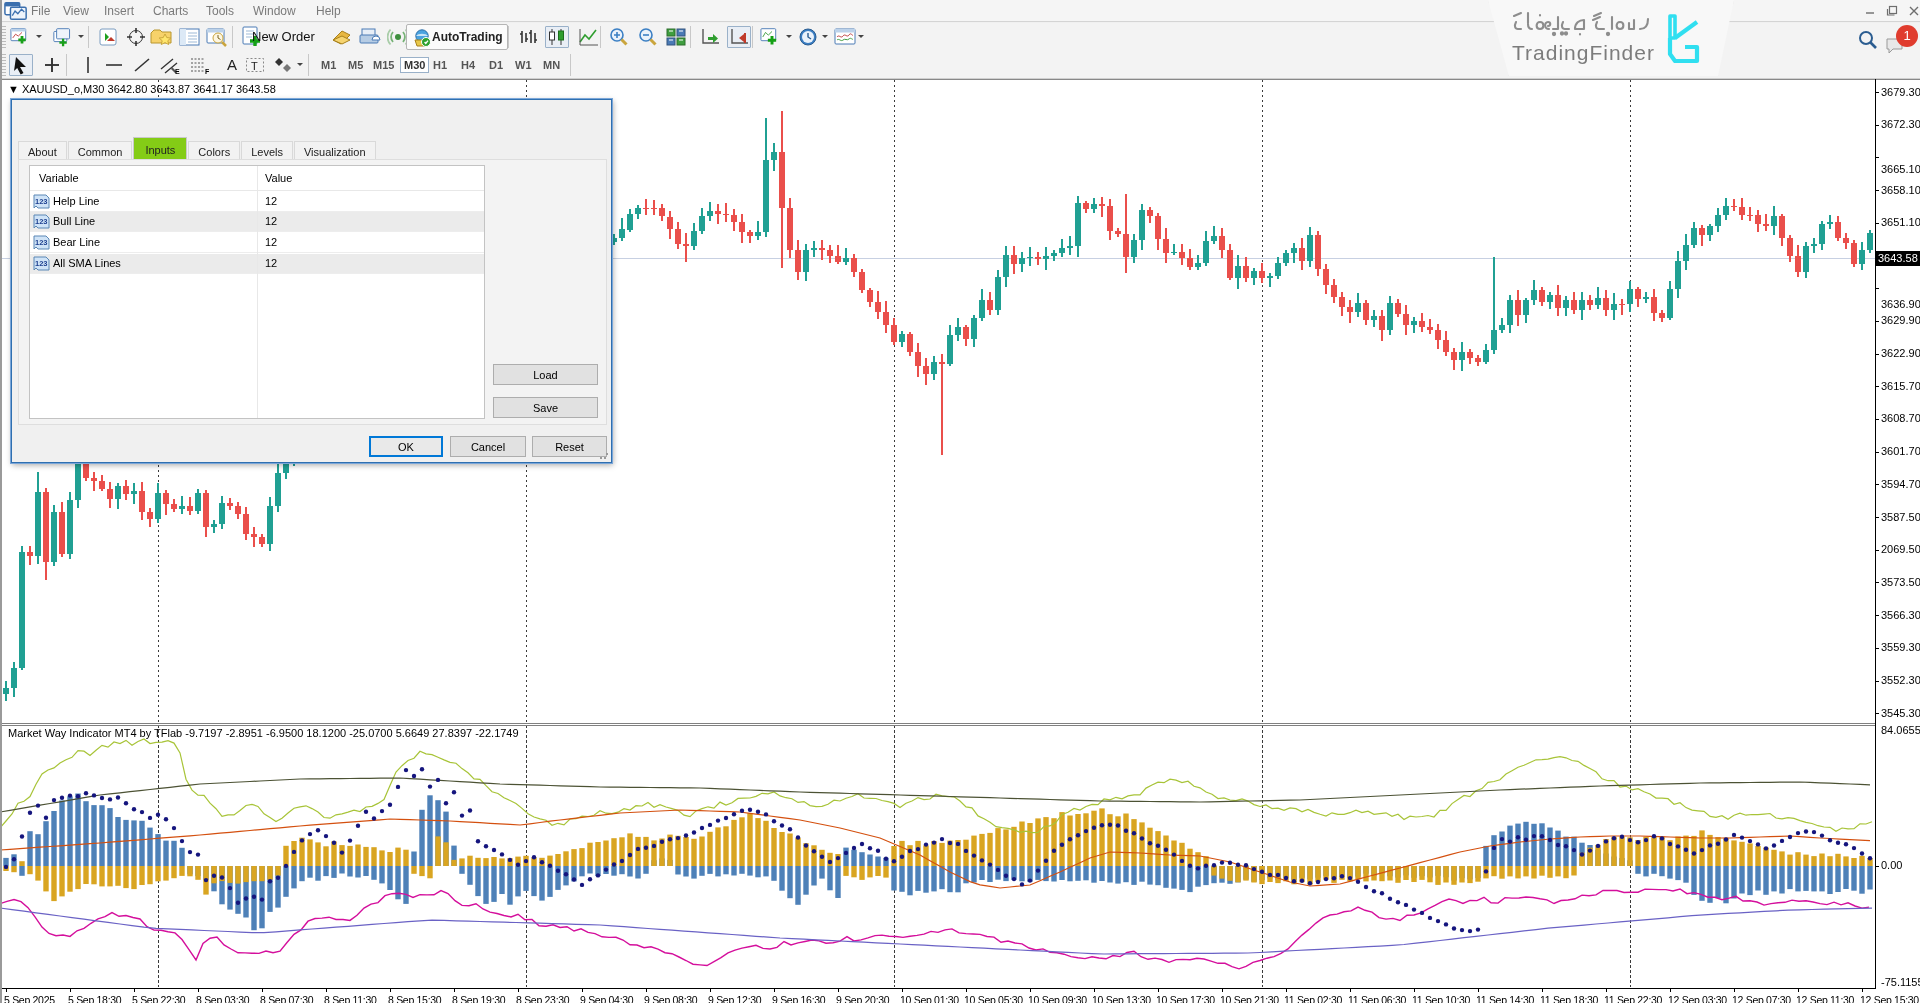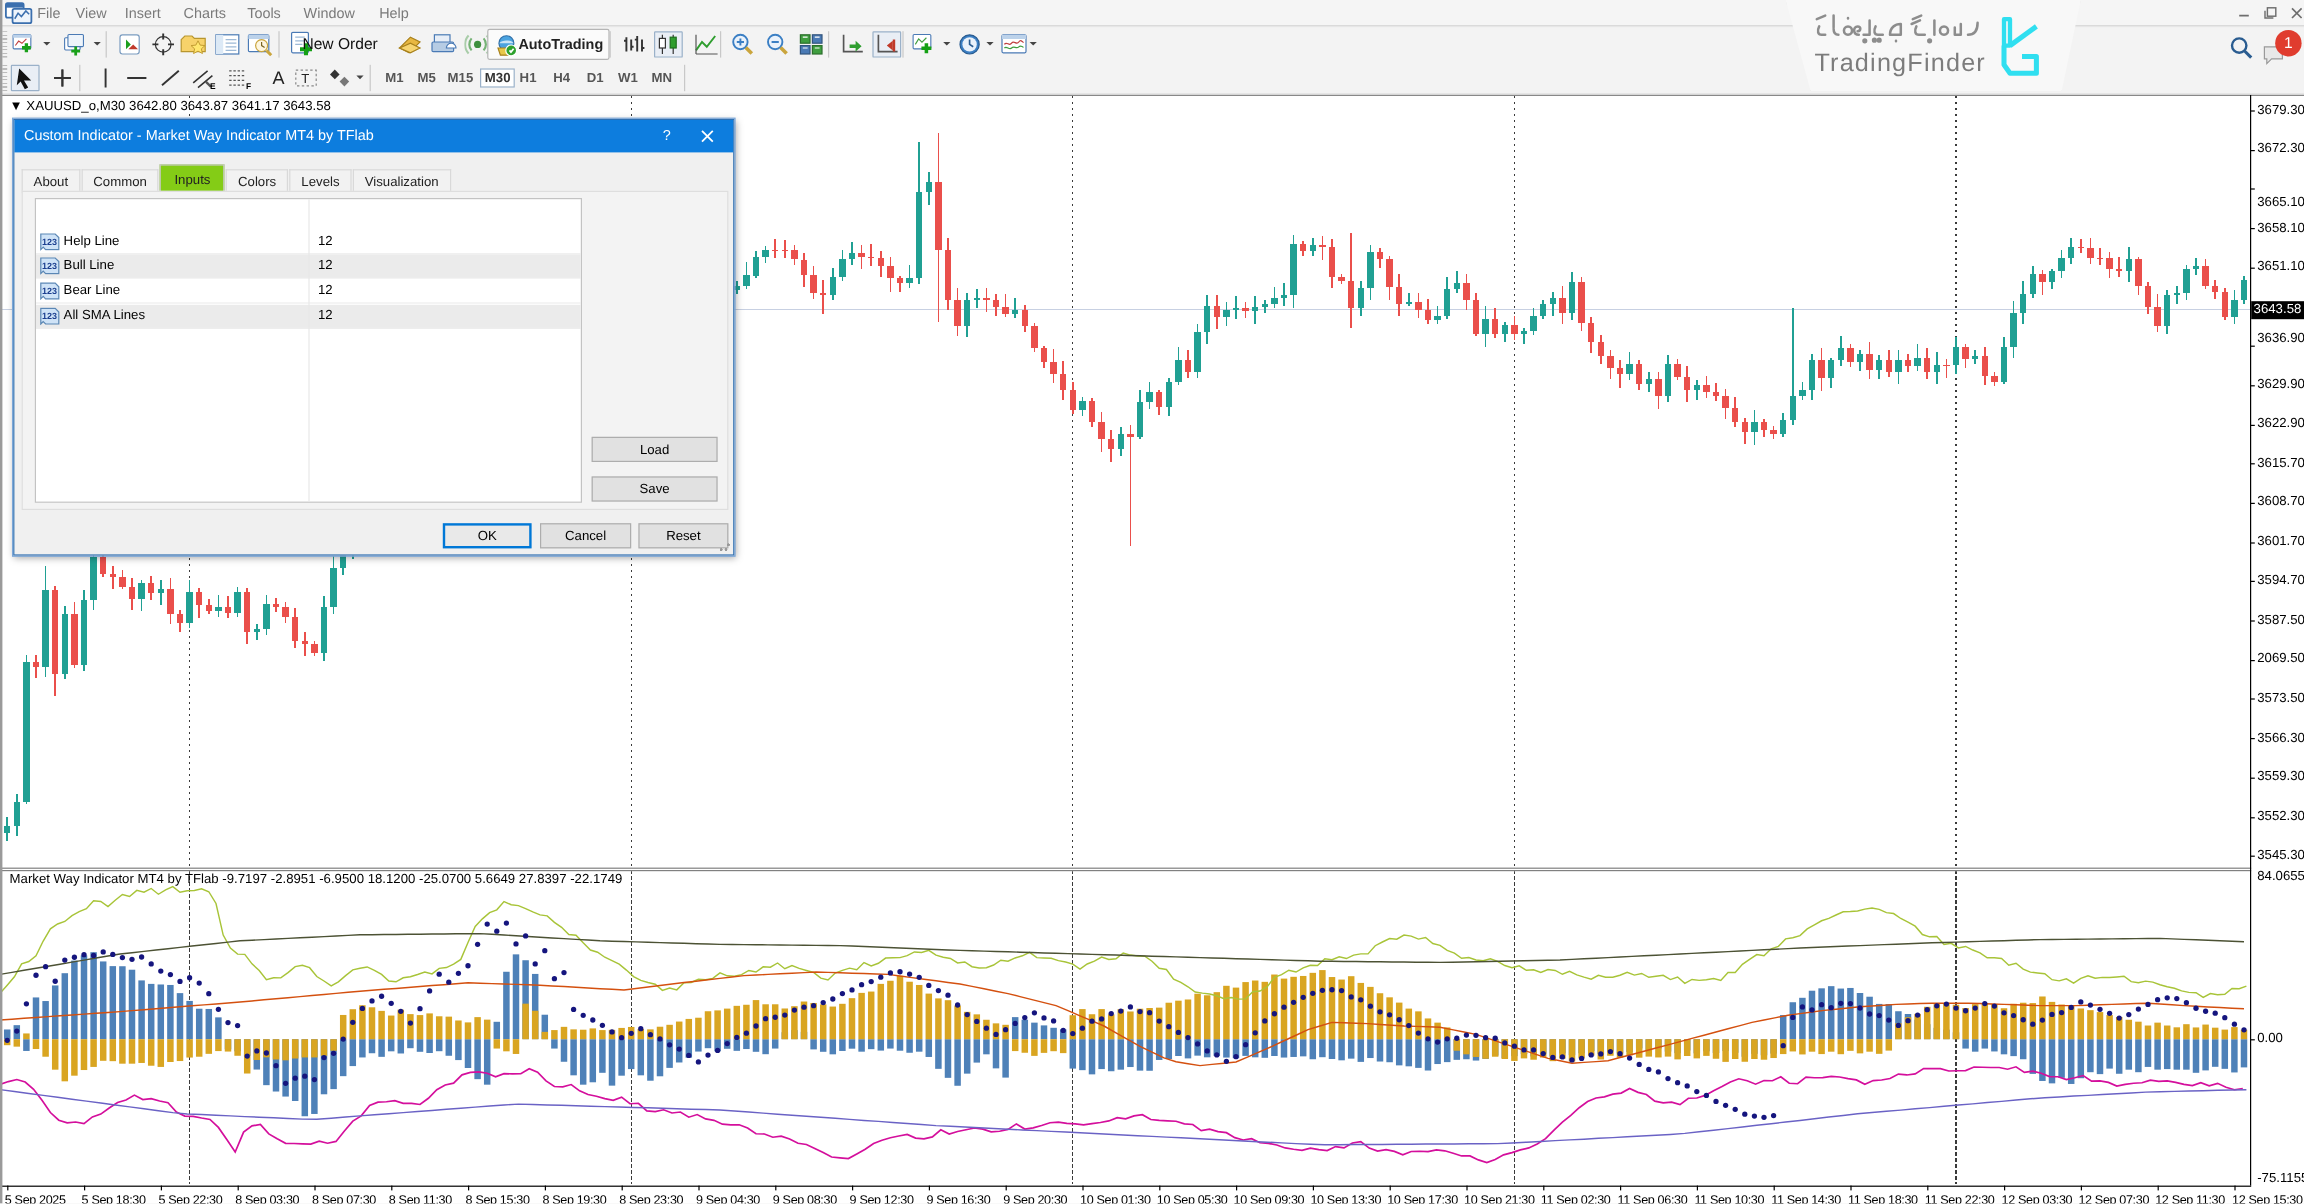--- a/index.html
+++ b/index.html
@@ -1260,21 +1260,21 @@
 <div class="axlab" style="top:86px">3679.30</div>
 <div class="axtick" style="top:92px"></div>
 <div class="axlab" style="top:118px">3672.30</div>
 <div class="axtick" style="top:125px"></div>
 <div class="axlab" style="top:163px">3665.10</div>
 <div class="axtick" style="top:157px"></div>
 <div class="axlab" style="top:184px">3658.10</div>
 <div class="axtick" style="top:190px"></div>
 <div class="axlab" style="top:216px">3651.10</div>
 <div class="axtick" style="top:223px"></div>
-<div class="axlab" style="top:276px">3636.90</div>
+<div class="axlab" style="top:298px">3636.90</div>
 <div class="axtick" style="top:288px"></div>
 <div class="axlab" style="top:314px">3629.90</div>
 <div class="axtick" style="top:321px"></div>
 <div class="axlab" style="top:347px">3622.90</div>
 <div class="axtick" style="top:354px"></div>
 <div class="axlab" style="top:380px">3615.70</div>
 <div class="axtick" style="top:386px"></div>
 <div class="axlab" style="top:412px">3608.70</div>
 <div class="axtick" style="top:419px"></div>
 <div class="axlab" style="top:445px">3601.70</div>
@@ -1672,32 +1672,29 @@
 <div class="logo-glyph"><svg width="38" height="52" viewBox="0 0 38 52" xmlns="http://www.w3.org/2000/svg">
         <g fill="none" stroke="#30dff0" stroke-width="4.2" stroke-linejoin="round">
           <path d="M7 3h5v22h-5z" stroke-width="3.6"></path>
           <path d="M12 25L34 9"></path>
           <path d="M7 25v16l5 7h22v-14h-12"></path>
         </g>
       </svg></div>
   </div>
 <div class="leftedge"></div>
 <div class="dialog">
- <div class="dtitle">
-      <span style="position:absolute;left:8px">Custom Indicator - Market Way Indicator MT4 by TFlab</span>
-   <span class="dhelp">?</span>
-      <span class="dclose"><svg width="11" height="11" viewBox="0 0 11 11" xmlns="http://www.w3.org/2000/svg">
-          <path d="M1 1l9 9M10 1l-9 9" stroke="#fff" stroke-width="1.5"></path>
-        </svg></span>
- </div>
  <div class="tabs">
     <span class="tab">About</span><span class="tab">Common</span><span class="tab seltab">Inputs</span><span class="tab">Colors</span><span class="tab">Levels</span><span class="tab">Visualization</span>
  </div>
  <div class="tabpane"></div>
  <div class="table">
+   <div class="thead">
+        <span style="position:absolute;left:9px;top:6px">Variable</span>
+        <span style="position:absolute;left:235px;top:6px">Value</span>
+      </div>
    <div class="trow" style="top:26px">
         <span class="i123"><svg width="17" height="15" viewBox="0 0 17 15" xmlns="http://www.w3.org/2000/svg">
             <path d="M1 1h12l3 3v10H5l-2-2-2 2z" fill="#cfe3f7" stroke="#5b87b5"></path>
             <text x="2" y="10" font-size="7.5" font-weight="bold" fill="#1c3f8f" font-family="Liberation Sans">123</text>
           </svg></span>
         <span class="rname">Help Line</span>
         <span class="rval">12</span>
       </div>
       <div class="trow shade" style="top:46px">
         <span class="i123"><svg width="17" height="15" viewBox="0 0 17 15" xmlns="http://www.w3.org/2000/svg">

